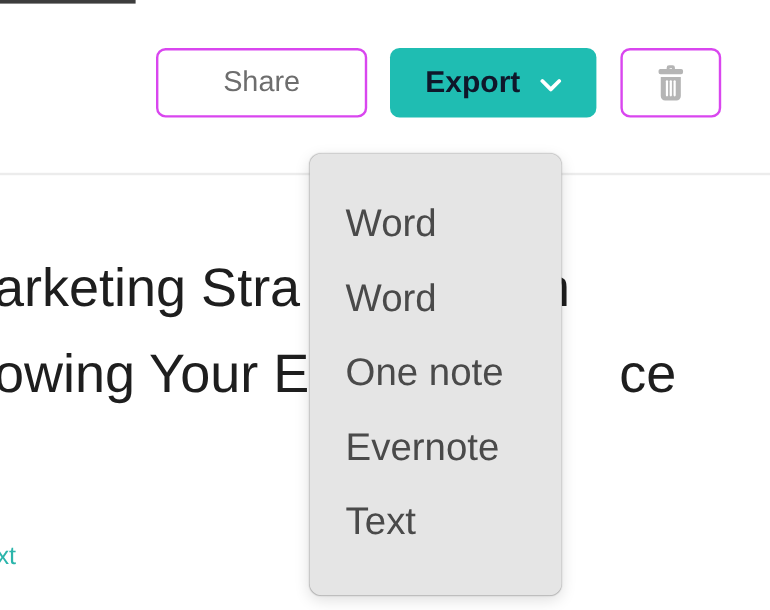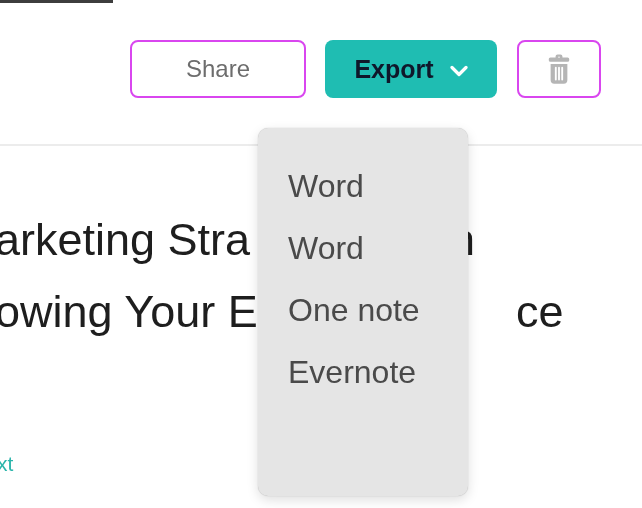--- a/index.html
+++ b/index.html
@@ -115,13 +115,14 @@
 <div class="abs headline h2a">owing Your E</div>
 <div class="abs headline h2b">ce</div>
 
 <div class="abs link-frag">xt</div>
 
 <div class="abs dropdown">
   <div class="menu-item">Word</div>
   <div class="menu-item">Word</div>
   <div class="menu-item">One note</div>
   <div class="menu-item">Evernote</div>
+  <div class="menu-item">Text</div>
 </div>
 
 </body></html>

